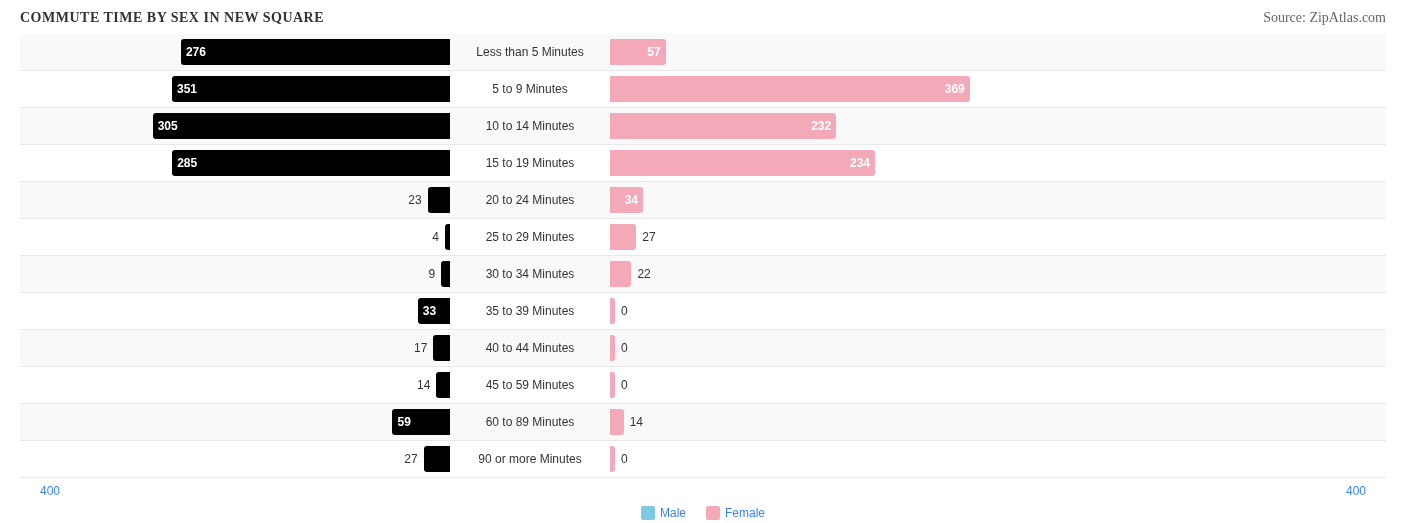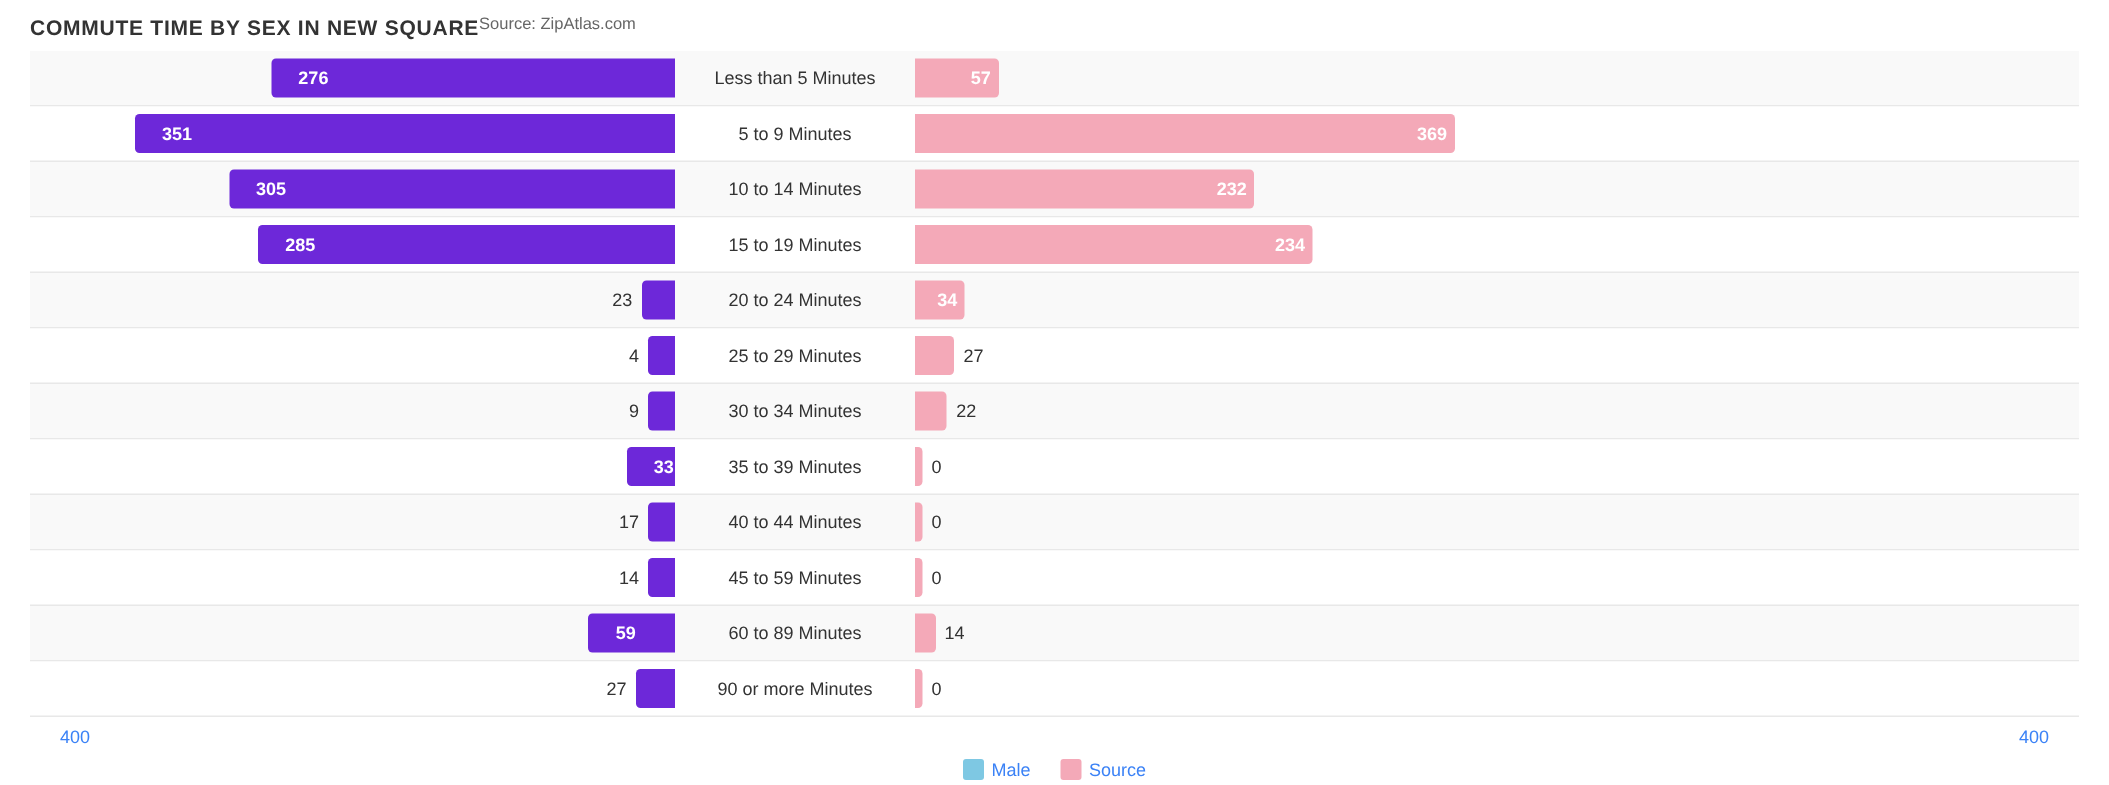--- a/index.html
+++ b/index.html
@@ -5,32 +5,34 @@
     * { box-sizing: border-box; margin: 0; padding: 0; }
     body {
       font-family: Arial, sans-serif;
       background: #fff;
       width: 1406px;
       min-height: 523px;
       padding: 10px 20px 20px 20px;
     }
     .header-row {
       display: flex;
+      justify-content: space-between;
       align-items: flex-start;
       margin-bottom: 8px;
+      font-family: Liberation Serif, serif;
     }
     .chart-title {
       font-size: 14px;
       font-weight: bold;
       text-transform: uppercase;
       color: #333;
       letter-spacing: 0.5px;
     }
     .source-text {
-      font-size: 11px;
+      font-size: 14px;
       color: #666;
     }
     .chart-area {
       width: 100%;
       position: relative;
     }
     .bar-row {
       display: flex;
       align-items: center;
       height: 37px;
@@ -55,26 +57,26 @@
     .male-bar-container {
       display: flex;
       align-items: center;
       justify-content: flex-end;
       width: 400px;
       height: 100%;
       position: relative;
     }
     .male-bar {
       height: 26px;
-      background: #6d28d9;
+      background: #000000;
       border-radius: 3px 0 0 3px;
       display: flex;
       align-items: center;
       justify-content: flex-start;
-      padding-left: 18px;
+      padding-left: 5px;
       position: relative;
     }
     .male-value {
       font-size: 12px;
       color: #fff;
       font-weight: bold;
       white-space: nowrap;
     }
     .male-value-outside {
       font-size: 12px;
@@ -187,21 +189,21 @@
           <span class="female-value">57</span>
         </div>
 
       </div>
     </div>
   </div>
       <div class="bar-row">
     <div class="left-section">
       <div class="male-bar-container">
 
-        <div class="male-bar" style="width:360px;">
+        <div class="male-bar" style="width:278px;">
           <span class="male-value">351</span>
         </div>
       </div>
     </div>
     <div class="center-label">5 to 9 Minutes</div>
     <div class="right-section">
       <div class="female-bar-container">
         <div class="female-bar" style="width:359.775px;">
           <span class="female-value">369</span>
         </div>
@@ -410,16 +412,16 @@
     <span class="axis-label">400</span>
     <span class="axis-label">400</span>
   </div>
   <div class="legend">
     <div class="legend-item">
       <div class="legend-box" style="background:#7EC8E3;"></div>
       <span>Male</span>
     </div>
     <div class="legend-item">
       <div class="legend-box" style="background:#F4A9B8;"></div>
-      <span>Source</span>
+      <span>Female</span>
     </div>
   </div>
 </div>
 
 </body></html>

